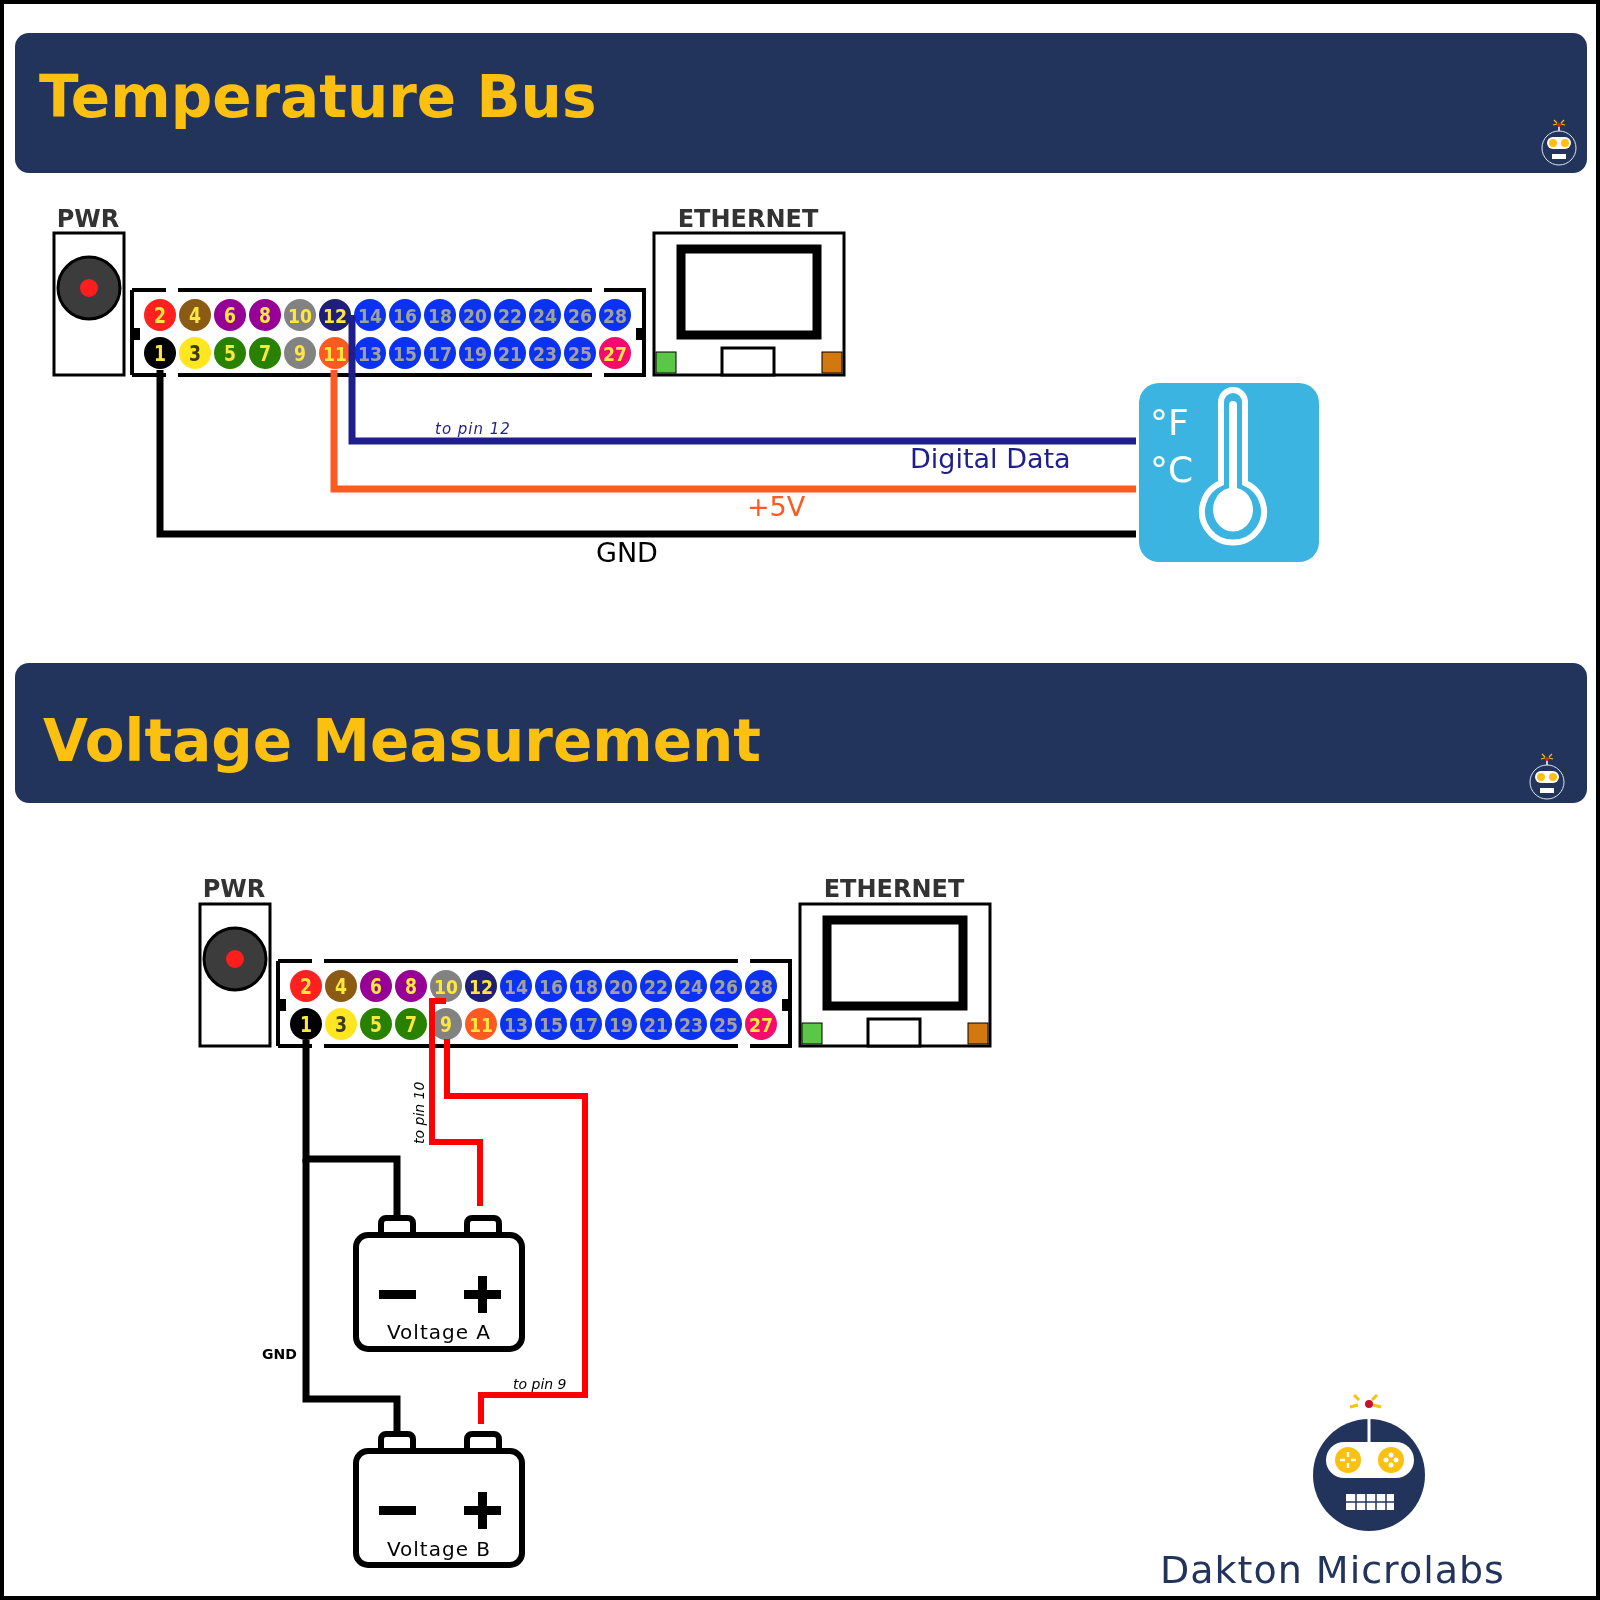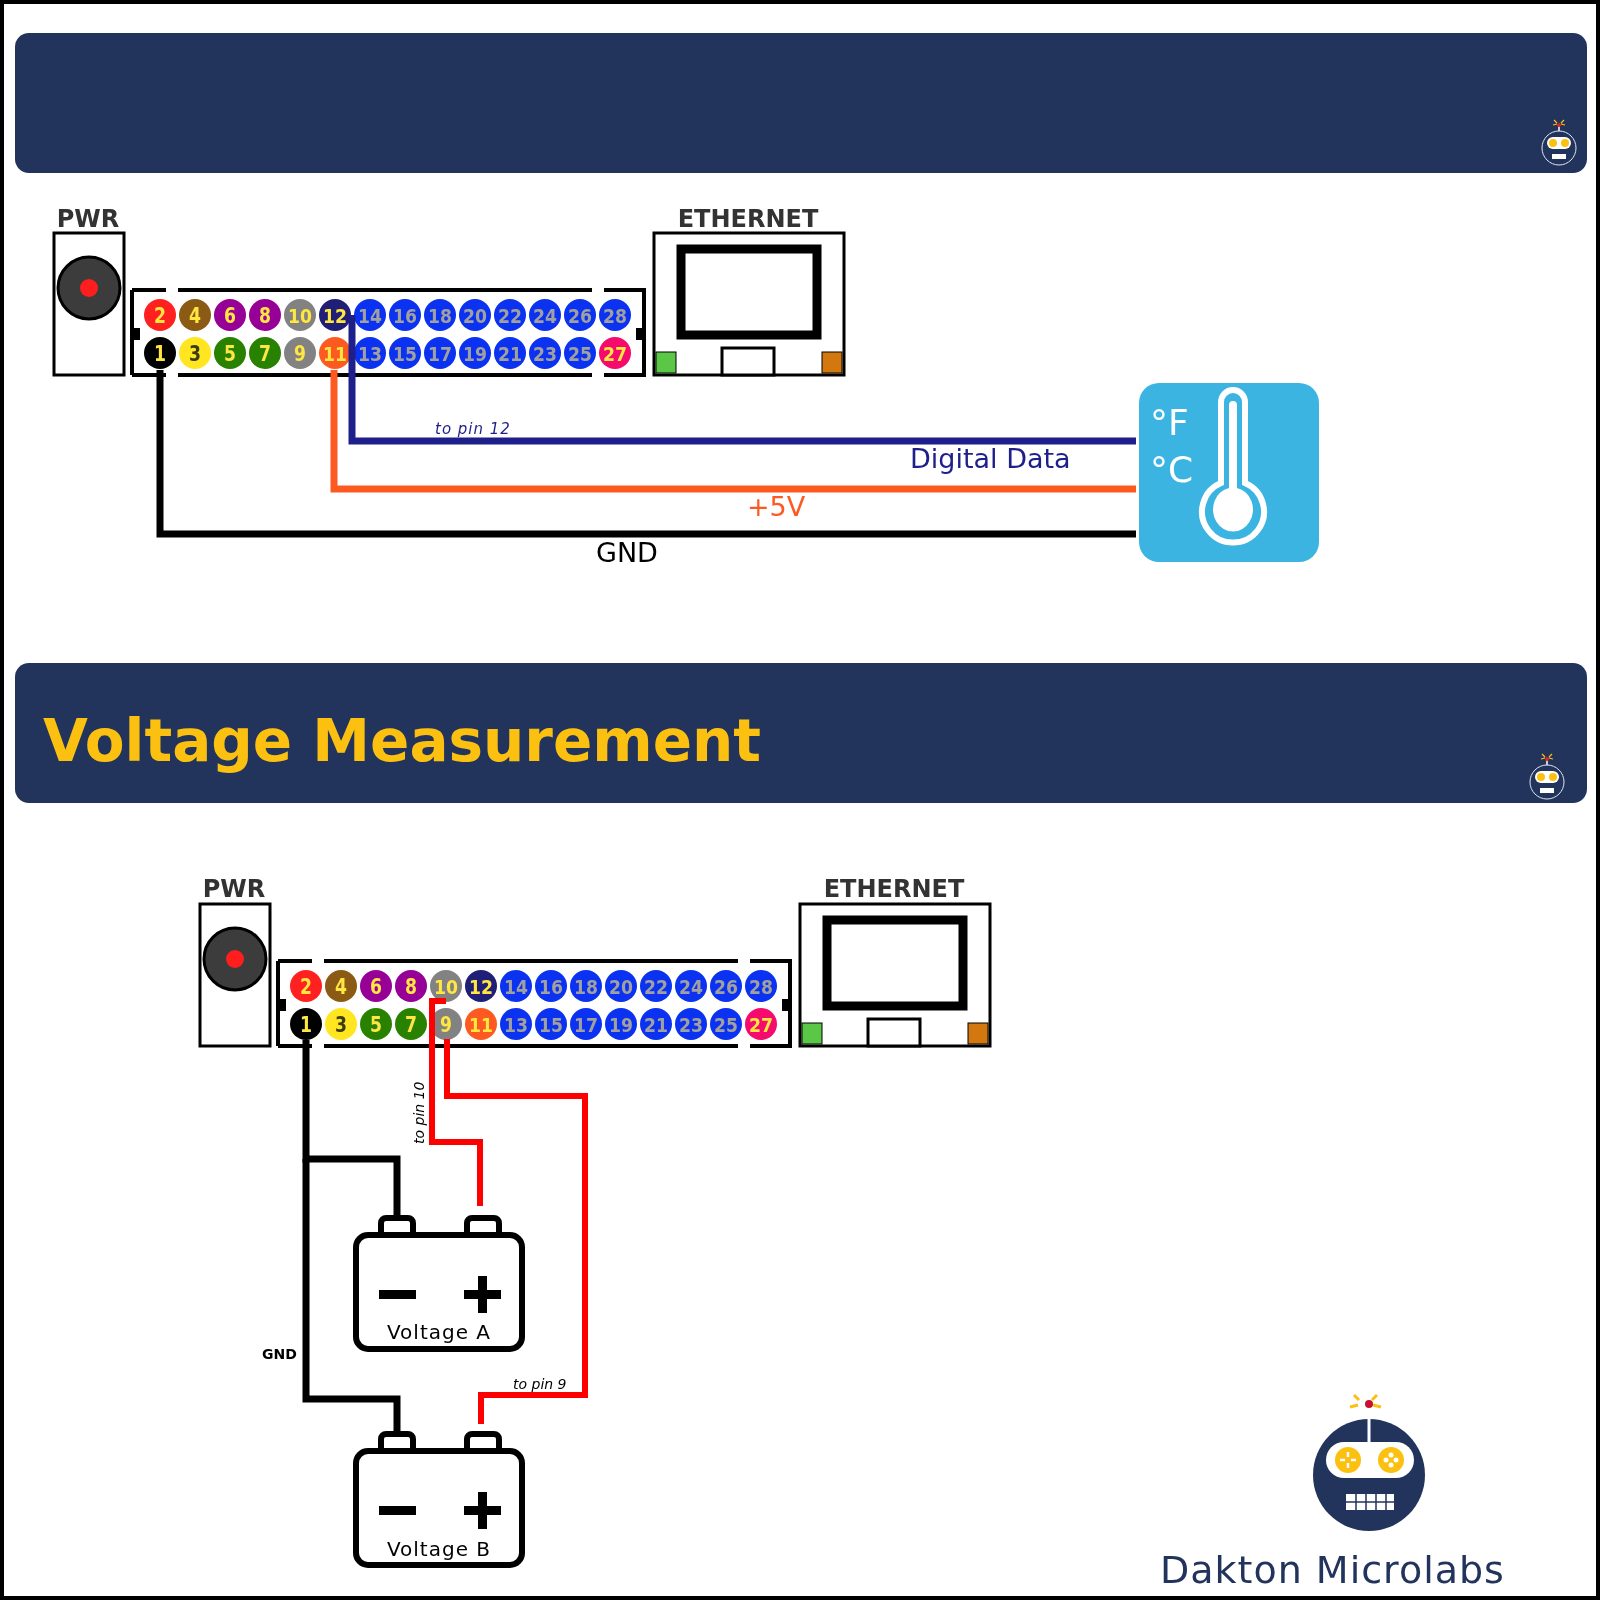--- a/index.html
+++ b/index.html
@@ -11,20 +11,21 @@
   svg.diagram { position: absolute; left: 0; top: 0; }
   .lbl { font-family: "DejaVu Sans", sans-serif; }
   .brand { position: absolute; left: 1160px; top: 1548px; font-family: "DejaVu Sans", sans-serif; font-size: 38px; color: #22345c; letter-spacing: 1px; white-space: nowrap; }
 </style>
 </head>
 <body>
 
 <div class="frame"></div>
 
 <div class="banner" style="top:33px;">
+  <div class="banner-title" style="top:30px;">Temperature Bus</div>
   <svg class="banner-logo" viewBox="0 0 40 50">
     <line x1="20" y1="8" x2="20" y2="18" stroke="#fff" stroke-width="1.5"></line>
     <circle cx="20" cy="8" r="2" fill="#d22"></circle>
     <path d="M15 3 l3 3 M25 3 l-3 3 M14 8 l4 -1 M26 8 l-4 -1" stroke="#fcc010" stroke-width="1.2"></path>
     <circle cx="20" cy="31" r="17" fill="#22345c" stroke="#dfe6f0" stroke-width="1"></circle>
     <rect x="8" y="20" width="24" height="12" rx="6" fill="#fff"></rect>
     <circle cx="14" cy="26" r="4" fill="#fcc010"></circle>
     <circle cx="26" cy="26" r="4" fill="#fcc010"></circle>
     <rect x="13" y="37" width="14" height="5" fill="#fff"></rect>
   </svg>

